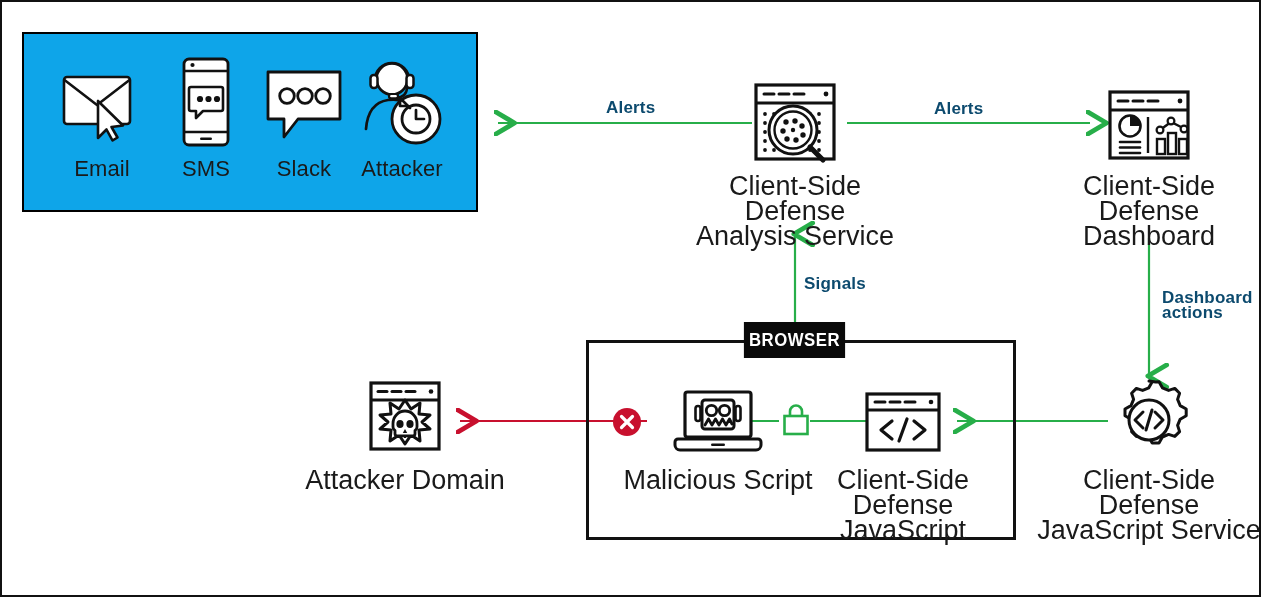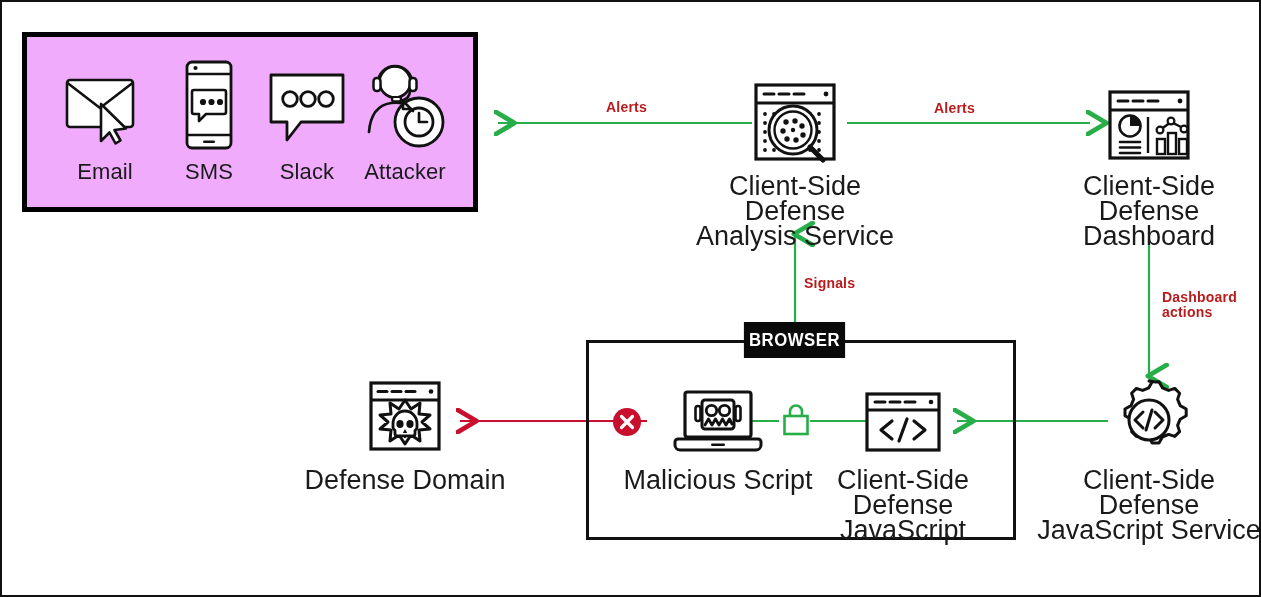--- a/index.html
+++ b/index.html
@@ -14,23 +14,23 @@
     background:#ffffff;
     box-sizing:border-box;
     border:2px solid #111111;
     overflow:hidden;
   }
   .abs{position:absolute;}
 
   
   #notify-panel{
     left:20px; top:30px; width:456px; height:180px;
-    border:5px solid #000000;
+    border:2px solid #000000;
     box-sizing:border-box;
-    background:#f0abfc;
+    background:#0ea5e9;
   }
   .channel{
     position:absolute;
     width:104px;
     text-align:center;
     top:16px;
   }
   .channel .glyph{
     height:104px;
     display:flex;
@@ -51,23 +51,23 @@
     font-size:27px;
     color:#1a1a1a;
     line-height:25px;
     white-space:pre-line;
     margin-top:8px;
   }
 
   
   .edgelabel{
     position:absolute;
-    font-size:14px;
+    font-size:17px;
     font-weight:bold;
-    color:#b91c1c;
+    color:#0c4a6e;
     line-height:15px;
     white-space:pre-line;
     letter-spacing:.2px;
   }
 
   
   #browser-box{
     left:584px; top:338px; width:430px; height:200px;
     border:3px solid #111111;
     box-sizing:border-box;
@@ -331,21 +331,21 @@
 
         <path d="M48 31 a12 12.5 0 0 1 12 12.5 v3.5 a4 4 0 0 1 -2 3.4 v3.4 a2 2 0 0 1 -2 2 h-16 a2 2 0 0 1 -2 -2 v-3.4 a4 4 0 0 1 -2 -3.4 v-3.5 a12 12.5 0 0 1 12 -12.5 Z" fill="#fff" stroke="#111" stroke-width="2.8" stroke-linejoin="round"></path>
         <ellipse cx="43" cy="44" rx="3.6" ry="4.1" fill="#111"></ellipse>
         <ellipse cx="53" cy="44" rx="3.6" ry="4.1" fill="#111"></ellipse>
         <path d="M48 49 l-2.2 4 h4.4 Z" fill="#111"></path>
         <line x1="44" y1="55" x2="44" y2="58" stroke="#111" stroke-width="2.2"></line>
         <line x1="48" y1="55" x2="48" y2="58" stroke="#111" stroke-width="2.2"></line>
         <line x1="52" y1="55" x2="52" y2="58" stroke="#111" stroke-width="2.2"></line>
       </svg>
     </div>
-    <div class="nlabel">Defense Domain</div>
+    <div class="nlabel">Attacker Domain</div>
   </div>
 
   <div class="node" style="left:596px; top:382px; width:240px;">
     <div class="glyph" style="height:76px;">
       <svg width="96" height="66" viewBox="0 0 96 66">
         <rect x="15" y="3" width="66" height="45" rx="2.5" fill="#fff" stroke="#111" stroke-width="3.2"></rect>
         <path d="M8 50 h80 a3 3 0 0 1 3 3 v3 a5 5 0 0 1 -5 5 h-76 a5 5 0 0 1 -5 -5 v-3 a3 3 0 0 1 3 -3 z" fill="#fff" stroke="#111" stroke-width="3" stroke-linejoin="round"></path>
         <rect x="41" y="54.5" width="14" height="2.6" rx="1.3" fill="#111"></rect>
 
         <rect x="32" y="11" width="32" height="29" rx="3" fill="#fff" stroke="#111" stroke-width="3"></rect>

